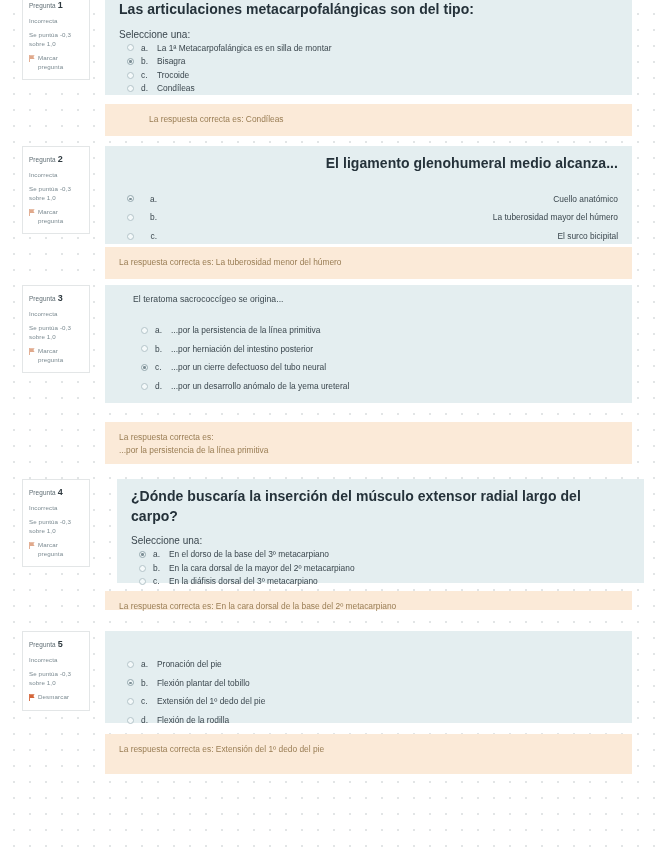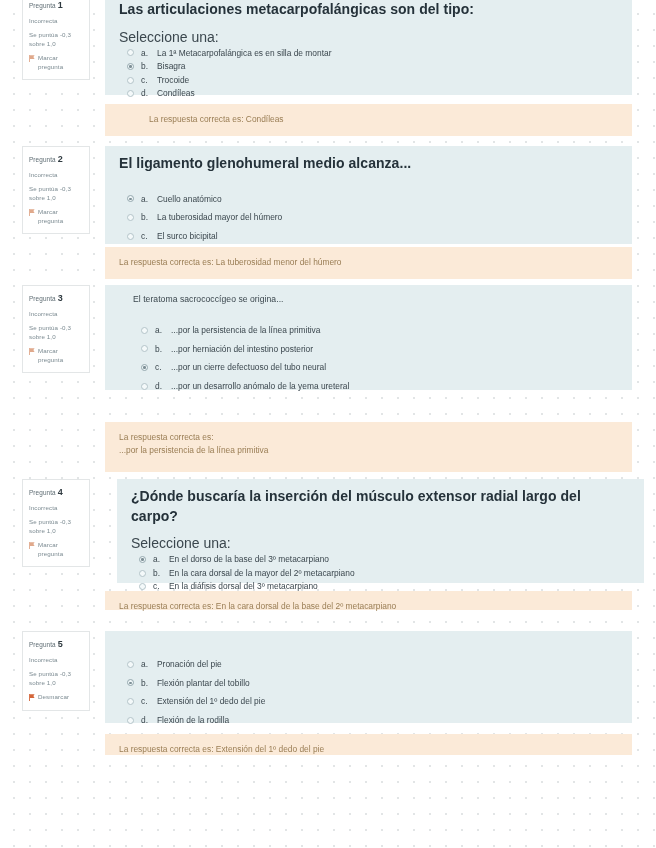--- a/index.html
+++ b/index.html
@@ -99,21 +99,21 @@
     line-height: 1.4;
     margin: 0;
     letter-spacing: 0.05px;
   }
   .qtext.plain {
     font-weight: normal;
     color: #3b474e;
     font-size: 8.6px;
   }
   .prompt {
-    font-size: 14px;
+    font-size: 10px;
     color: #3b474e;
     margin: 9px 0 2px 0;
   }
 
   .answers {
     list-style: none;
     margin: 0;
     padding: 0;
   }
   .answers.tight .answer { margin-bottom: 1px; }
@@ -225,21 +225,21 @@
           <div class="info-line info-qnum"><span>Pregunta</span> <b>2</b></div>
           <div class="info-line info-state">Incorrecta</div>
           <div class="info-line">Se puntúa -0,3
 sobre 1,0</div>
           <div class="info-line info-flag"><span class="flag-icon"><svg width="6" height="7" viewBox="0 0 6 7" xmlns="http://www.w3.org/2000/svg">
                 <rect x="0" y="0" width="0.9" height="7" fill="#e0a98c"></rect>
                 <path d="M1 0.3 L5.6 0.3 L4.4 2.1 L5.6 3.9 L1 3.9 Z" fill="#e0a98c"></path>
               </svg></span><span class="flag-label">Marcar
 pregunta</span></div>
         </div>
-        <div class="qbody" style="height: 98px;">
+        <div class="qbody" style="height: 98px; text-align: right;">
           <div class="qtext">El ligamento glenohumeral medio alcanza...</div>
           <div class="prompt " style="height: 9px; margin: 9px 0px 1px;"></div>
           <ul class="answers loose">
             <li class="answer">
               <span class="radio checked"></span>
               <span class="ans-letter">a.</span>
               <span class="ans-text">Cuello anatómico</span>
             </li>
             <li class="answer">
               <span class="radio"></span>
@@ -265,21 +265,21 @@
           <div class="info-line info-qnum"><span>Pregunta</span> <b>3</b></div>
           <div class="info-line info-state">Incorrecta</div>
           <div class="info-line">Se puntúa -0,3
 sobre 1,0</div>
           <div class="info-line info-flag"><span class="flag-icon"><svg width="6" height="7" viewBox="0 0 6 7" xmlns="http://www.w3.org/2000/svg">
                 <rect x="0" y="0" width="0.9" height="7" fill="#e0a98c"></rect>
                 <path d="M1 0.3 L5.6 0.3 L4.4 2.1 L5.6 3.9 L1 3.9 Z" fill="#e0a98c"></path>
               </svg></span><span class="flag-label">Marcar
 pregunta</span></div>
         </div>
-        <div class="qbody" style="height: 105px; padding-left: 28px;">
+        <div class="qbody" style="height: 118px; padding-left: 28px;">
           <div class="qtext plain">El teratoma sacrococcígeo se origina...</div>
           <div class="prompt " style="height: 9px; margin: 9px 0px 1px;"></div>
           <ul class="answers loose">
             <li class="answer">
               <span class="radio"></span>
               <span class="ans-letter">a.</span>
               <span class="ans-text">...por la persistencia de la línea primitiva</span>
             </li>
             <li class="answer">
               <span class="radio"></span>
@@ -291,21 +291,21 @@
               <span class="ans-letter">c.</span>
               <span class="ans-text">...por un cierre defectuoso del tubo neural</span>
             </li>
             <li class="answer">
               <span class="radio"></span>
               <span class="ans-letter">d.</span>
               <span class="ans-text">...por un desarrollo anómalo de la yema ureteral</span>
             </li>
           </ul>
         </div>
-        <div class="feedback" style="top: 137px; height: 50px;">La respuesta correcta es:
+        <div class="feedback" style="top: 137px; height: 42px;">La respuesta correcta es:
 ...por la persistencia de la línea primitiva</div>
       </div>
       <div class="question" style="top: 479px;">
         <div class="info-panel" style="top: 0px;">
           <div class="info-line info-qnum"><span>Pregunta</span> <b>4</b></div>
           <div class="info-line info-state">Incorrecta</div>
           <div class="info-line">Se puntúa -0,3
 sobre 1,0</div>
           <div class="info-line info-flag"><span class="flag-icon"><svg width="6" height="7" viewBox="0 0 6 7" xmlns="http://www.w3.org/2000/svg">
                 <rect x="0" y="0" width="0.9" height="7" fill="#e0a98c"></rect>
@@ -370,16 +370,16 @@
               <span class="ans-letter">c.</span>
               <span class="ans-text">Extensión del 1º dedo del pie</span>
             </li>
             <li class="answer">
               <span class="radio"></span>
               <span class="ans-letter">d.</span>
               <span class="ans-text">Flexión de la rodilla</span>
             </li>
           </ul>
         </div>
-        <div class="feedback" style="top: 103px; height: 21px;">La respuesta correcta es: Extensión del 1º dedo del pie</div>
+        <div class="feedback" style="top: 103px; height: 40px;">La respuesta correcta es: Extensión del 1º dedo del pie</div>
       </div>
     </div>
 </div>
 
 </body></html>

